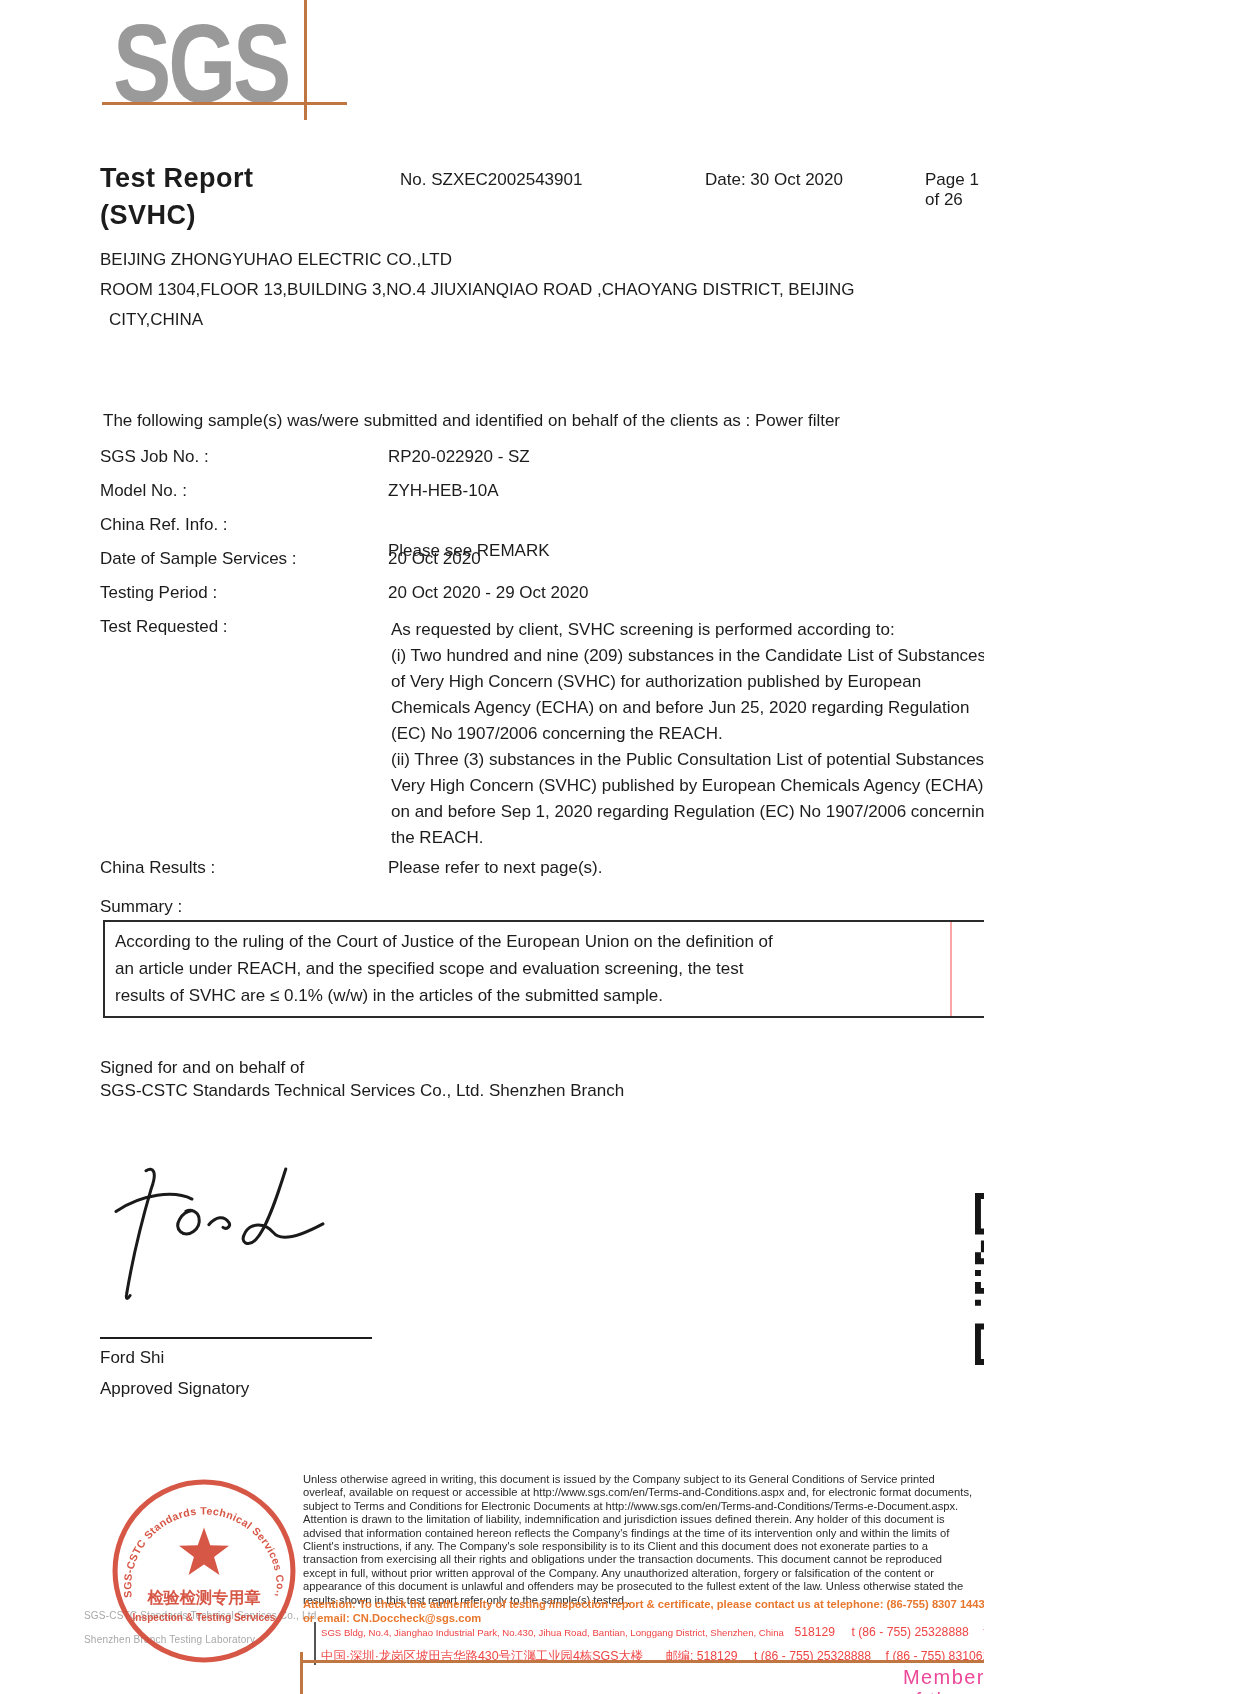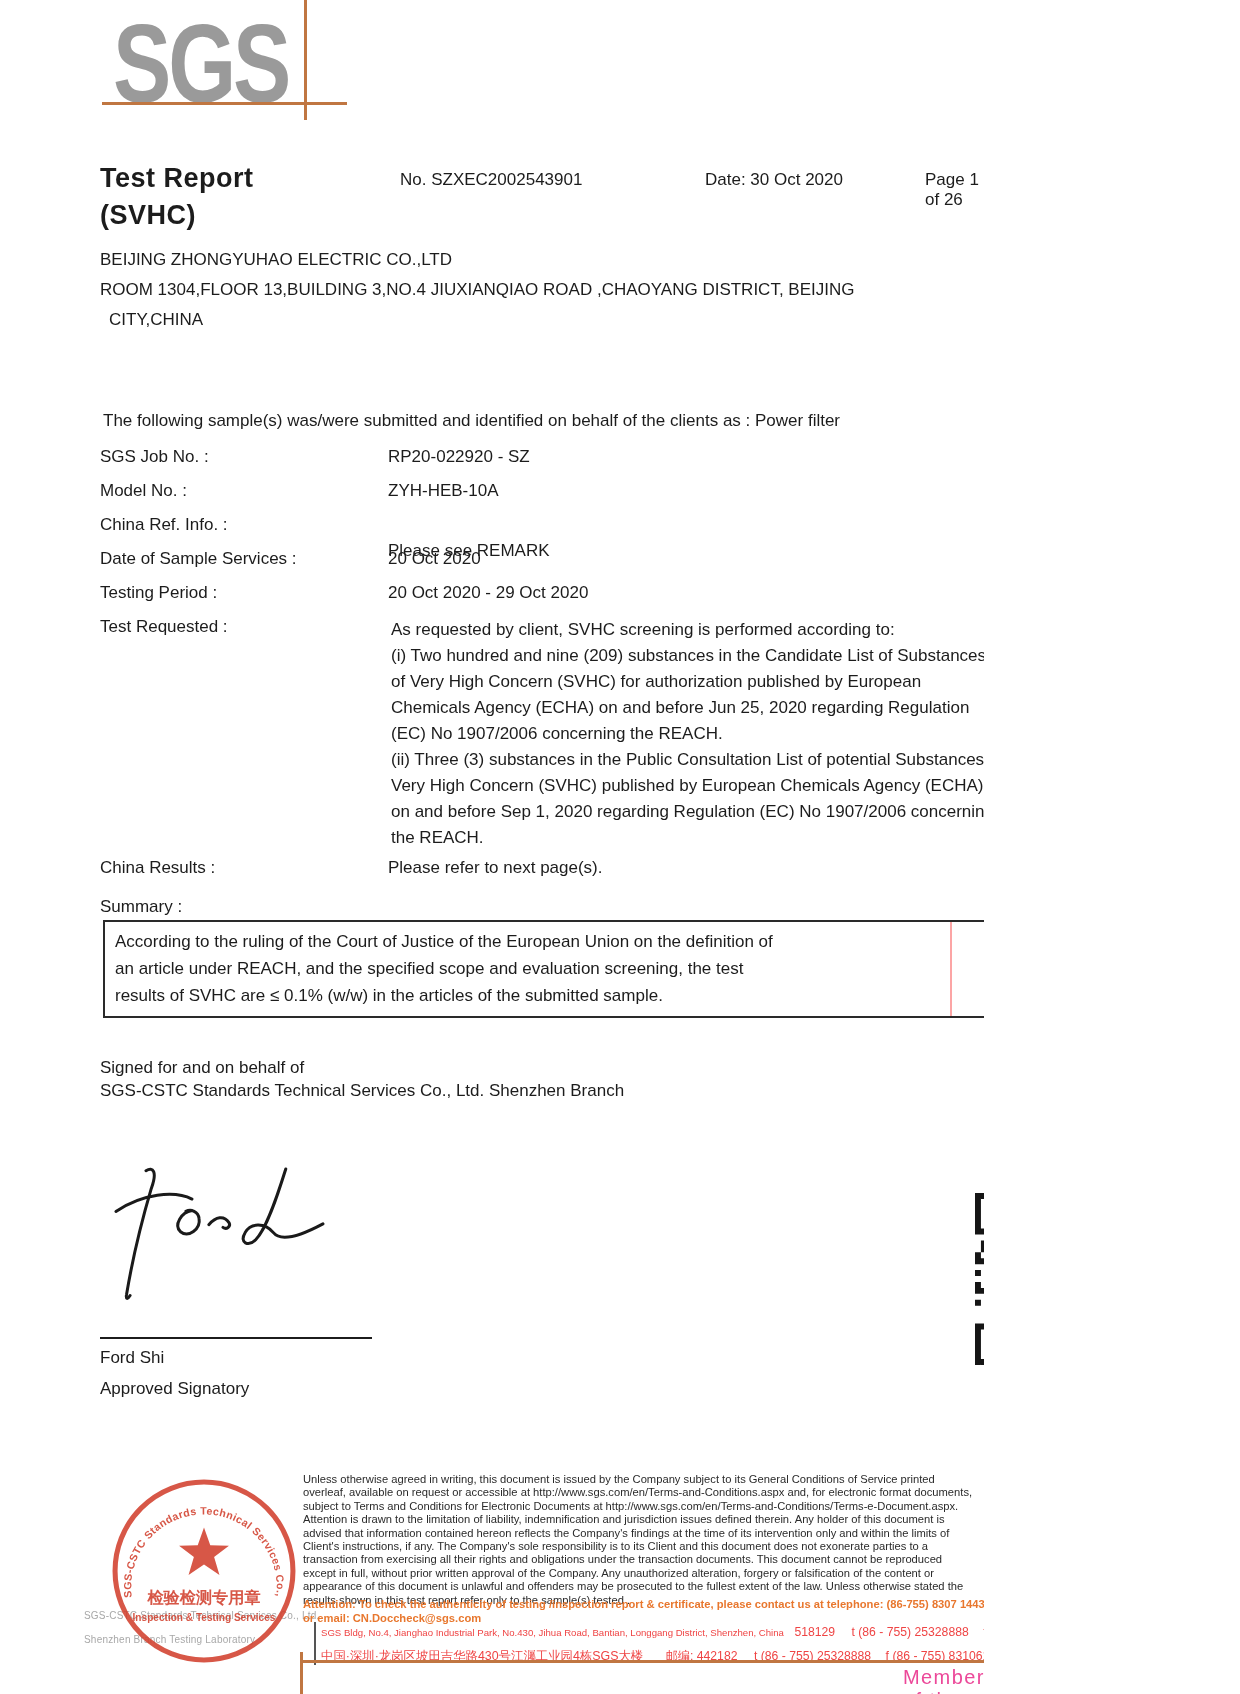--- a/index.html
+++ b/index.html
@@ -149,21 +149,21 @@
   <div class="abs" style="left:314px;top:1622px;width:830px;border-left:2px solid #555;padding-left:5px;">
     <div class="addr-row">
       <span class="addr-sm">SGS Bldg, No.4, Jianghao Industrial Park, No.430, Jihua Road, Bantian, Longgang District, Shenzhen, China</span>
       <span class="addr-md" style="margin-left:6px;">518129</span>
       <span class="addr-md" style="margin-left:12px;">t (86 - 755) 25328888</span>
       <span class="addr-md" style="margin-left:10px;">f (86 - 755) 83106190</span>
       <span class="addr-md" style="margin-left:14px;">www.sgsgroup.com.cn</span>
     </div>
     <div class="addr-row" style="margin-top:6px;">
       <span class="addr-cn">中国·深圳·龙岗区坡田吉华路430号江灟工业园4栋SGS大楼</span>
-      <span class="addr-md" style="margin-left:18px;">邮编: 442182</span>
+      <span class="addr-md" style="margin-left:18px;">邮编: 518129</span>
       <span class="addr-md" style="margin-left:12px;">t (86 - 755) 25328888</span>
       <span class="addr-md" style="margin-left:10px;">f (86 - 755) 83106190</span>
       <span class="addr-md" style="margin-left:14px;">e  sgs.china@sgs.com</span>
     </div>
   </div>
 
   <div class="abs accent-h" style="left:300px;top:1660px;width:870px;"></div>
   <div class="abs accent-v" style="left:300px;top:1652px;height:42px;"></div>
 
   <div class="abs member" style="left:903px;top:1666px;">Member of the SGS Group (SGS SA)</div>

